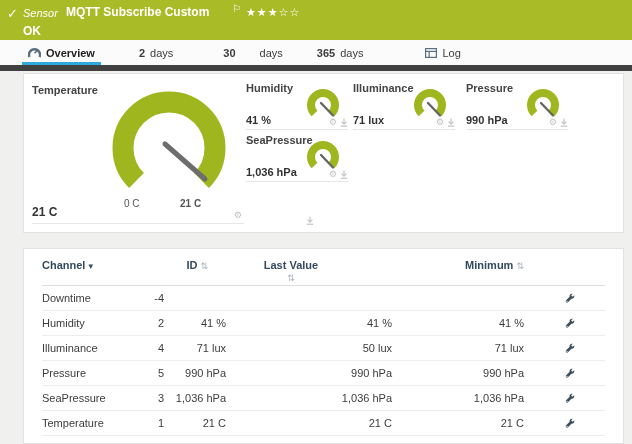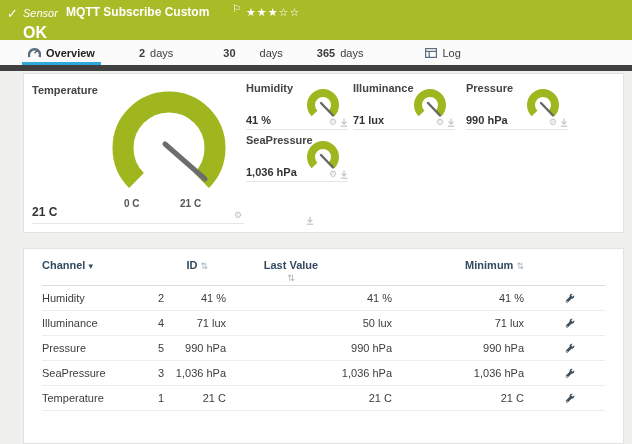--- a/index.html
+++ b/index.html
@@ -10,21 +10,21 @@
   }
   [data-interactable="true"]{ cursor:pointer; }
 
   
   .top-bar { position:absolute; left:0; top:0; width:632px; height:40px; background:#a9bc27; color:#fff; }
   .check { position:absolute; left:7px; top:6px; font-size:13px; font-weight:bold; }
   .kind  { position:absolute; left:23px; top:7px; font-style:italic; font-size:11px; }
   .sensor-title { position:absolute; left:66px; top:5px; font-weight:bold; font-size:12px; }
   .flag  { position:absolute; left:232px; top:3px; font-size:10px; }
   .stars { position:absolute; left:246px; top:6px; font-size:11px; letter-spacing:1px; }
-  .status-ok { position:absolute; left:23px; top:24px; font-size:16px; font-weight:bold; }
+  .status-ok { position:absolute; left:23px; top:24px; font-size:12px; font-weight:bold; }
 
   
   .tabs { position:absolute; left:0; top:40px; width:632px; height:31px; background:#fbfbfb;
           border-bottom:6px solid #404040; display:flex; align-items:stretch; }
   .tab { position:relative; display:flex; align-items:center; gap:5px; padding:0 6px; color:#3c3c3c; }
   .tab .num { font-weight:bold; }
   .tab.active { font-weight:bold; color:#222; }
   .tab.active::after { content:""; position:absolute; left:0; right:0; bottom:0; height:3px; background:#2fa8dc; }
   .tab svg { display:block; }
   .t0{margin-left:22px;} .t1{margin-left:28px;} .t2{margin-left:32px;} .t3{margin-left:38px;gap:24px;}
@@ -32,21 +32,21 @@
 
   
   .card { position:absolute; background:#fff; border:1px solid #e2e2e2; }
   #card-gauges { left:23px; top:73px; width:601px; height:160px; }
   #card-table  { left:23px; top:248px; width:601px; height:196px; overflow:hidden; }
 
   
   .gmain { position:absolute; left:8px; top:6px; width:212px; height:144px; border-bottom:1px solid #e6e6e6; }
   .g-title { position:absolute; left:0; top:4px; font-weight:bold; color:#444; }
   .gmain svg { position:absolute; left:72px; top:6px; }
-  .scale-min { position:absolute; left:92px; bottom:14px; font-weight:bold; font-size:10px; color:#555;text-align:right; }
+  .scale-min { position:absolute; left:92px; bottom:14px; font-weight:normal; font-size:10px; color:#555;text-align:right; }
   .scale-max { position:absolute; left:148px; bottom:14px; font-weight:bold; font-size:10px; color:#555; }
   .g-value { position:absolute; left:0; bottom:4px; font-weight:bold; font-size:12px; color:#333; }
   .panel-icons { position:absolute; right:2px; bottom:3px; display:flex; align-items:center; gap:3px; color:#c0c4c7; }
   .panel-icons .gear-sm { font-size:9px; }
 
   
   .sg { position:absolute; width:102px; height:48px; border-bottom:1px solid #e6e6e6; }
   .sg .g-title { top:0; }
   .sg .g-value { font-size:11px; bottom:3px; }
   .sg svg.dial { position:absolute; right:4px; top:6px; }
@@ -218,20 +218,32 @@
   <div class="twrap">
     <div class="thead" data-interactable="false">
       <div class="th" data-interactable="true"><span>Channel</span> <span class="sorted" data-interactable="false">▾</span></div>
       <div class="th th-right" data-interactable="true"><span>ID</span> <span class="sort" data-interactable="false">⇅</span></div>
       <div class="th th-last" data-interactable="true"><span>Last Value</span> <span class="sort" data-interactable="false">⇅</span></div>
       <div class="th th-min" data-interactable="true"><span>Minimum</span> <span class="sort" data-interactable="false">⇅</span></div>
       <div class="th th-max" data-interactable="true"><span>Maximum</span> <span class="sort" data-interactable="false">⇅</span></div>
       <div class="th"></div>
     </div>
     <div id="table-body" data-interactable="false">
+  <div class="trow" data-interactable="false">
+    <div class="td" data-interactable="false">Downtime</div>
+    <div class="td td-id" data-interactable="false">-4</div>
+    <div class="td td-last" data-interactable="false"></div>
+    <div class="td td-min" data-interactable="false"></div>
+    <div class="td td-max" data-interactable="false"></div>
+    <div class="td td-wrench" data-interactable="true">
+      <svg width="11" height="11" viewBox="0 0 16 16">
+              <path fill="#3d4f5d" d="M11.5 1a3.5 3.5 0 0 0-3.3 4.6L3.1 10.7a1.9 1.9 0 1 0 2.7 2.7l5.1-5.1A3.5 3.5 0 0 0 15 4.5c0-.4-.06-.8-.18-1.17l-2.3 2.3-2.12-2.12 2.3-2.3A3.6 3.6 0 0 0 11.5 1zM4.4 13.1a1 1 0 1 1 0-2 1 1 0 0 1 0 2z"></path>
+            </svg>
+    </div>
+  </div>
 
   <div class="trow" data-interactable="false">
     <div class="td" data-interactable="false">Humidity</div>
     <div class="td td-id" data-interactable="false">2</div>
     <div class="td td-last" data-interactable="false">41 %</div>
     <div class="td td-min" data-interactable="false">41 %</div>
     <div class="td td-max" data-interactable="false">41 %</div>
     <div class="td td-wrench" data-interactable="true">
       <svg width="11" height="11" viewBox="0 0 16 16">
               <path fill="#3d4f5d" d="M11.5 1a3.5 3.5 0 0 0-3.3 4.6L3.1 10.7a1.9 1.9 0 1 0 2.7 2.7l5.1-5.1A3.5 3.5 0 0 0 15 4.5c0-.4-.06-.8-.18-1.17l-2.3 2.3-2.12-2.12 2.3-2.3A3.6 3.6 0 0 0 11.5 1zM4.4 13.1a1 1 0 1 1 0-2 1 1 0 0 1 0 2z"></path>

